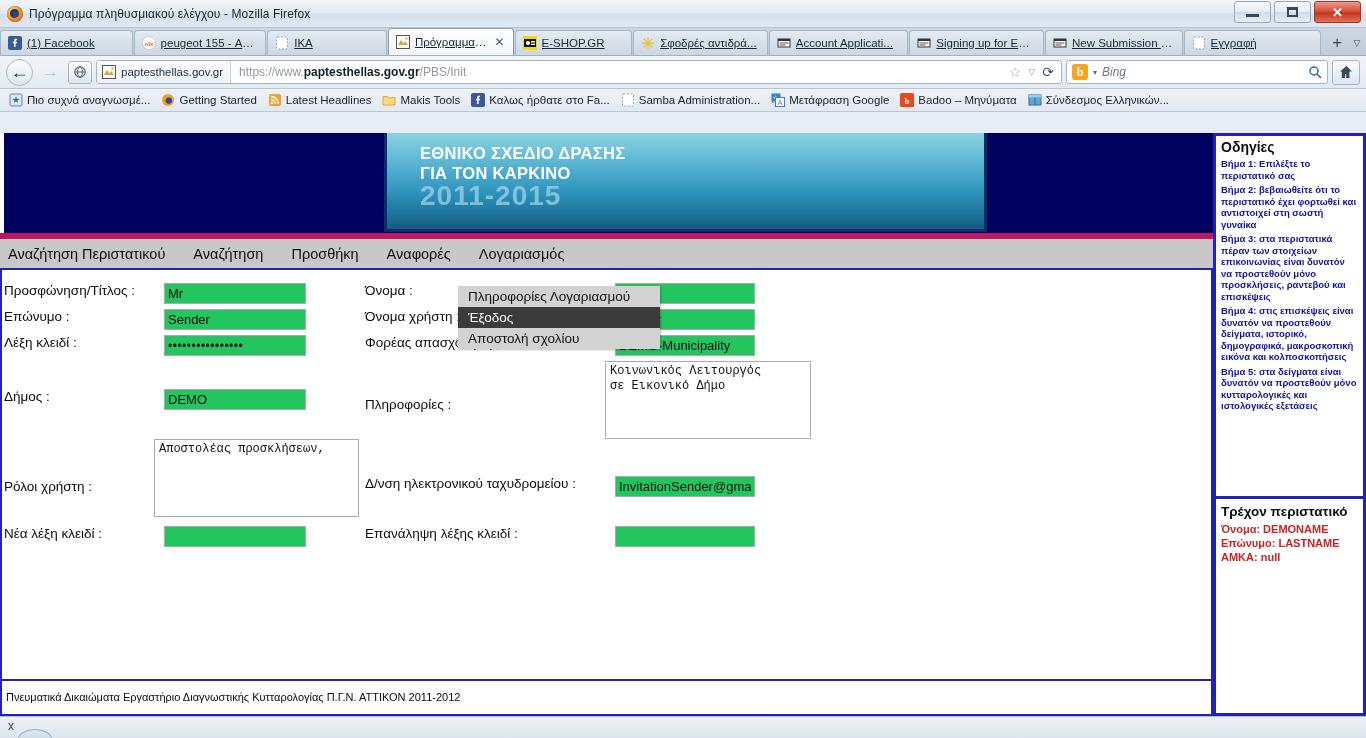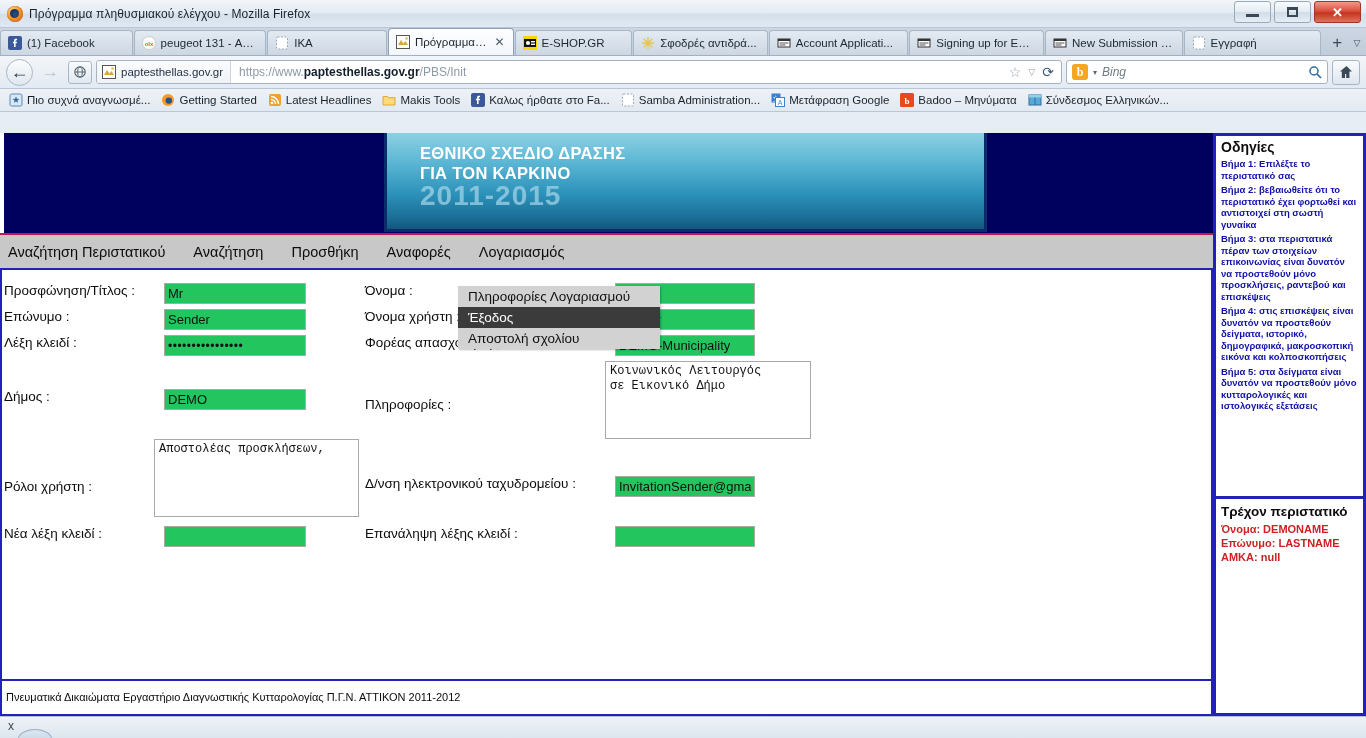--- a/index.html
+++ b/index.html
@@ -71,21 +71,21 @@
     border-radius:4px 4px 0 0; margin-right:1px;
     max-width:140px; white-space:nowrap; overflow:hidden;
     position:relative;
   }
   .tab.active {
     background:linear-gradient(to bottom,#fefeff 0%,#f2f6fa 100%);
     border-color:#8fa2b5; height:27px; font-weight:normal;
     z-index:3;
   }
   .tab .favicon { width:14px; height:14px; flex:0 0 auto; display:block; }
-  .tab .lbl { overflow:hidden; text-overflow:ellipsis; }
+  .tab .lbl { overflow:hidden; text-overflow:ellipsis;text-decoration:underline; }
   .tab .xbtn { font-size:12px; color:#4a5a6a; margin-left:2px; }
   .tabstrip .newtab {
     width:22px; height:22px; margin-left:4px; margin-bottom:1px;
     display:flex; align-items:center; justify-content:center;
     font-size:17px; color:#39485a;
   }
   .tabstrip .tablist {
     width:18px; height:22px; margin-bottom:1px;
     display:flex; align-items:center; justify-content:center;
     font-size:9px; color:#39485a;
@@ -183,21 +183,21 @@
     background:#ffffff; border:1px solid #cfd9e0;
     display:flex; flex-direction:column; align-items:center; justify-content:center;
   }
   .ministry .emblem { width:62px; height:40px; position:relative; }
   .ministry .mtxt { font-size:5.2px; color:#0b2b6b; font-weight:bold; text-align:center; line-height:7px; letter-spacing:.2px; }
 
   
   .navstrip {
     position:absolute; left:0; top:100px; width:1213px; height:37px;
     background:#c8c8c8;
-    border-top:2px solid #be185d; border-bottom:2px solid #2222bb;
+    border-top:6px solid #be185d; border-bottom:2px solid #2222bb;
     display:flex; align-items:center;
   }
   .navitem { font-size:14.5px; color:#0c0c0c; padding:0 14px; white-space:nowrap; }
   .navitem:first-child { padding-left:8px; }
 
   
   .dropdown {
     position:absolute; left:458px; top:153px; width:202px;
     background:#d2d2d2; z-index:60;
     box-shadow:1px 1px 2px rgba(0,0,0,.25);
@@ -295,21 +295,21 @@
         <path d="M9 4.2H8.1c-.4 0-.5.2-.5.5v1h1.4l-.2 1.5H7.6V11H6V7.2H4.9V5.7H6V4.5c0-1.2.6-1.8 1.9-1.8H9z" fill="#fff"></path>
       </svg>
       <span class="lbl">(1) Facebook</span>
     </div>
 
     <div class="tab" style="width:133px">
       <svg class="favicon" viewBox="0 0 14 14">
         <circle cx="7" cy="7" r="6.5" fill="#fff" stroke="#ccc"></circle>
         <text x="7" y="9.5" font-size="6" font-family="Liberation Sans" font-weight="bold" text-anchor="middle" fill="#e85b1b">olx</text>
       </svg>
-      <span class="lbl">peugeot 131 - Αγ...</span>
+      <span class="lbl">peugeot 155 - Αγ...</span>
     </div>
 
     <div class="tab" style="width:120px">
       <svg class="favicon" viewBox="0 0 14 14">
         <rect x="1.5" y="1" width="11" height="12" rx="1" fill="#fff" stroke="#9aa7b4" stroke-dasharray="2 1.5"></rect>
       </svg>
       <span class="lbl">IKA</span>
     </div>
 
     <div class="tab active" style="width:126px">

